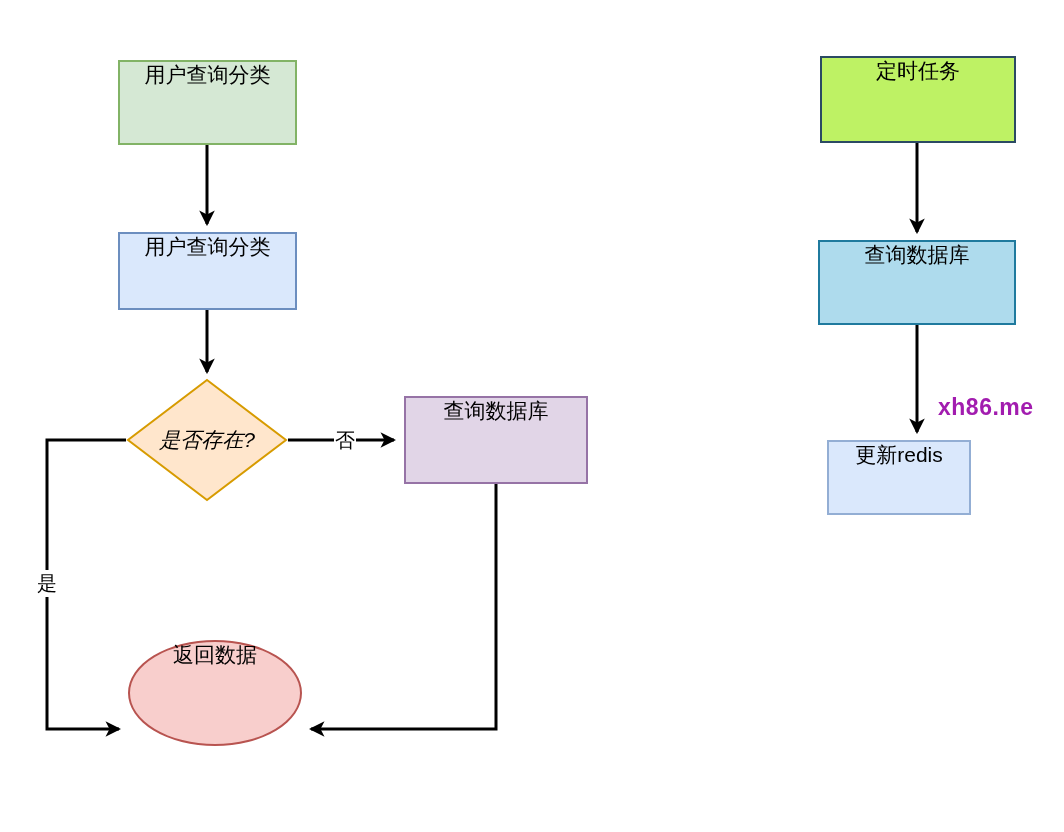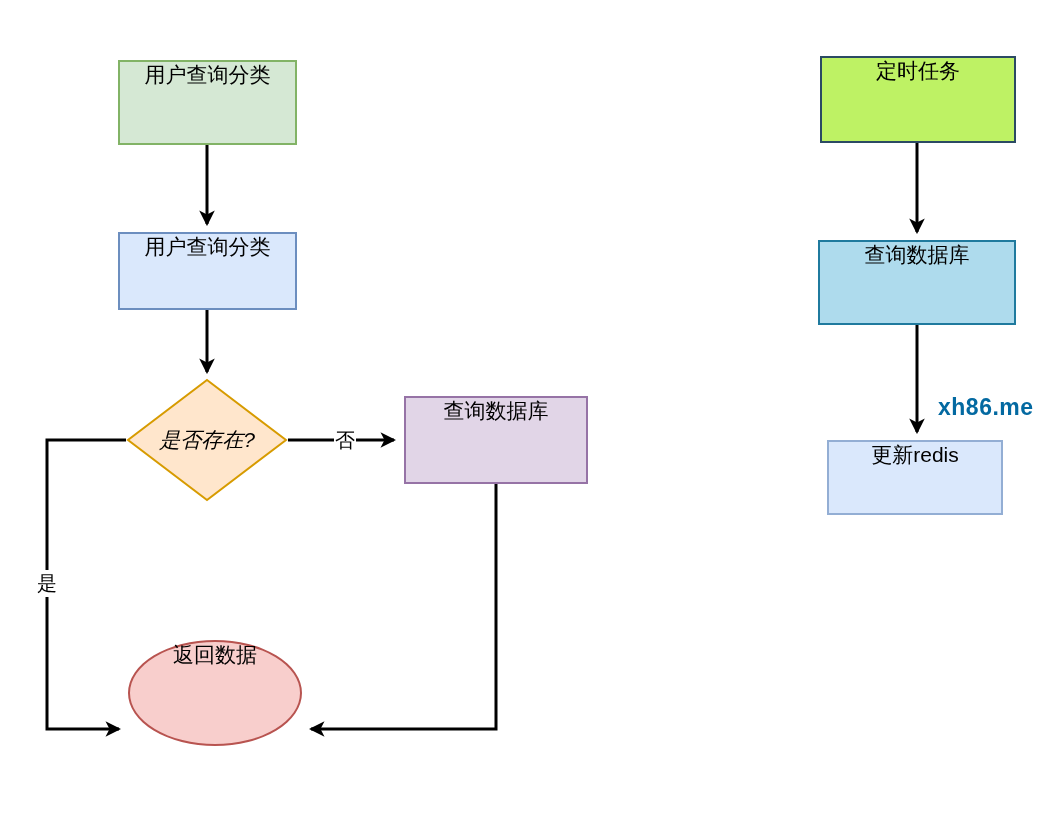--- a/index.html
+++ b/index.html
@@ -73,21 +73,21 @@
     font-size: 20px;
     color: #000000;
     background: #ffffff;
     padding: 0 1px;
     white-space: nowrap;
   }
   .watermark {
     position: absolute;
     font-size: 23px;
     font-weight: bold;
-    color: #0369a1;
+    color: #a21caf;
     letter-spacing: 0.5px;
     white-space: nowrap;
   }
 </style>
 </head>
 <body>
 
 <div id="canvas">
 
   <svg id="edges" viewBox="0 0 1064 832" width="1064" height="832">
@@ -146,20 +146,20 @@
   <div class="node rect" style="left:820px; top:56px; width:196px; height:87px;
               background:#bef264; border-color:#2b4a63;">
     <span>定时任务</span>
   </div>
 
   <div class="node rect" style="left:818px; top:240px; width:198px; height:85px;
               background:#aedbed; border-color:#1f7a9e;">
     <span>查询数据库</span>
   </div>
 
-  <div class="node rect" style="left:827px; top:440px; width:176px; height:75px;
+  <div class="node rect" style="left:827px; top:440px; width:144px; height:75px;
               background:#dae8fc; border-color:#93aed4;">
     <span>更新redis</span>
   </div>
 
   <div class="watermark" style="left:938px; top:394px;">xh86.me</div>
 
 </div>
 
 </body></html>

